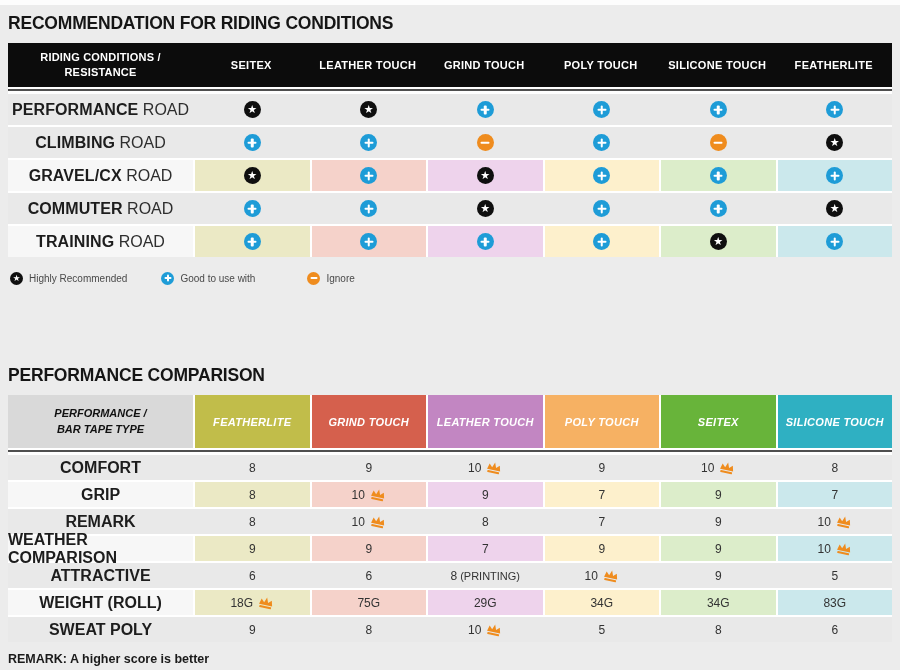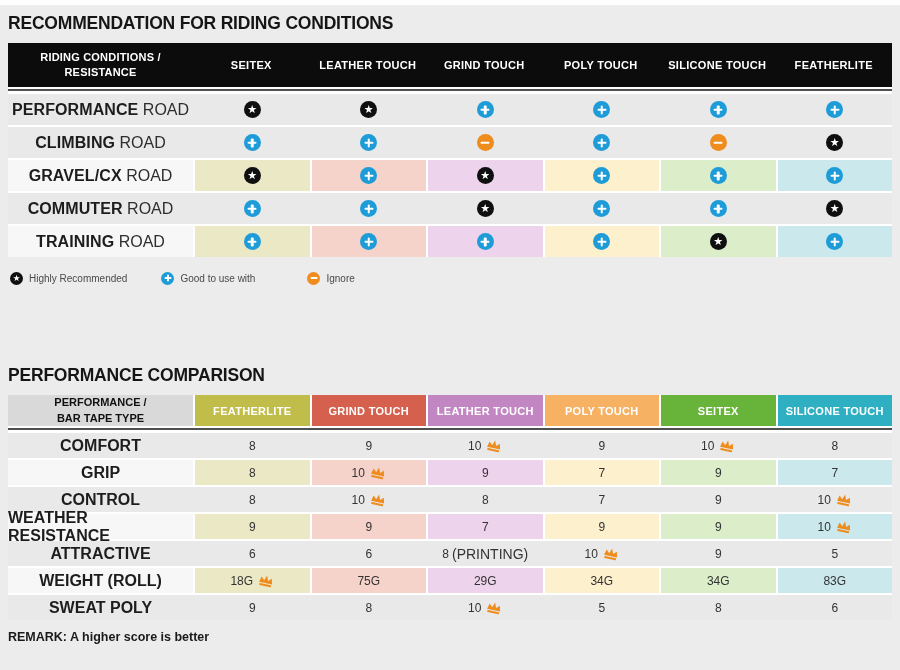--- a/index.html
+++ b/index.html
@@ -65,36 +65,36 @@
   .ic-sm.ic-plus::after{width:2px;height:7px;}
 
   
   .legend{display:flex;align-items:center;margin:14px 0 0 2px;height:14px;}
   .lg-item{display:flex;align-items:center;gap:6px;}
   .lg-item:nth-child(1){margin-right:34px;}
   .lg-item:nth-child(2){margin-right:52px;}
   .lg-txt{font-size:10px;color:#4a4a4a;}
 
   
-  .t2-head{display:flex;height:31px;background:#4c1d95;}
+  .t2-head{display:flex;height:53px;background:#4c1d95;font-style:italic;}
   .t2-head .head-label2{
     width:185px;flex:none;background:#d9d9d9;color:#111;font-weight:bold;font-size:11px;
     display:flex;flex-direction:column;justify-content:center;text-align:center;line-height:1.4;
     background-clip:padding-box;border-right:2px solid #fff;
   }
   .hcol2{
     flex:1;display:flex;align-items:center;justify-content:center;
     color:#fff;font-weight:bold;font-size:11px;letter-spacing:0.3px;
     background-clip:padding-box;border-right:2px solid #fff;
   }
   .hcol2:last-child{border-right:none;}
   .t2row{height:25px;}
   .t2row .cell-label{font-weight:bold;color:#1d1d1d;display:flex;align-items:center;justify-content:center;}
   .val{color:#333;font-size:12px;}
-  .sfx{font-size:14px;color:#333;margin-left:3px;letter-spacing:0;}
+  .sfx{font-size:11px;color:#333;margin-left:3px;letter-spacing:0;}
   .crown{margin-left:5px;transform:translateY(1px);}
 
   .remark{font-size:12.5px;font-weight:bold;color:#1a1a1a;margin-top:10px;}
 </style>
 </head>
 <body>
 
 <div class="page">
   <div class="top-strip"></div>
 
@@ -324,21 +324,21 @@
             <span class="val">7</span>
           </div>
           <div class="cell" style="background: rgb(220, 237, 202);">
             <span class="val">9</span>
           </div>
           <div class="cell" style="background: rgb(203, 232, 236);">
             <span class="val">7</span>
           </div>
         </div>
         <div class="trow t2row">
-          <div class="cell cell-label">CONTROL</div>
+          <div class="cell cell-label">REMARK</div>
           <div class="cell">
             <span class="val">8</span>
           </div>
           <div class="cell">
             <span class="val">10</span>
             <svg width="16" height="13" viewBox="0 0 24 19" class="crown">
               <g fill="#ef8c1e" transform="rotate(12 12 9)">
                 <path d="M2 12 L4.2 3.5 L9 8.2 L12 0.5 L15 8.2 L19.8 3.5 L22 12 Z"></path>
                 <rect x="3" y="13.5" width="18" height="3.2" rx="1"></rect>
               </g>
@@ -357,21 +357,21 @@
             <span class="val">10</span>
             <svg width="16" height="13" viewBox="0 0 24 19" class="crown">
               <g fill="#ef8c1e" transform="rotate(12 12 9)">
                 <path d="M2 12 L4.2 3.5 L9 8.2 L12 0.5 L15 8.2 L19.8 3.5 L22 12 Z"></path>
                 <rect x="3" y="13.5" width="18" height="3.2" rx="1"></rect>
               </g>
             </svg>
           </div>
         </div>
         <div class="trow t2row tinted">
-          <div class="cell cell-label">WEATHER RESISTANCE</div>
+          <div class="cell cell-label">WEATHER COMPARISON</div>
           <div class="cell" style="background: rgb(235, 233, 197);">
             <span class="val">9</span>
           </div>
           <div class="cell" style="background: rgb(245, 210, 202);">
             <span class="val">9</span>
           </div>
           <div class="cell" style="background: rgb(238, 211, 236);">
             <span class="val">7</span>
           </div>
           <div class="cell" style="background: rgb(253, 240, 204);">

